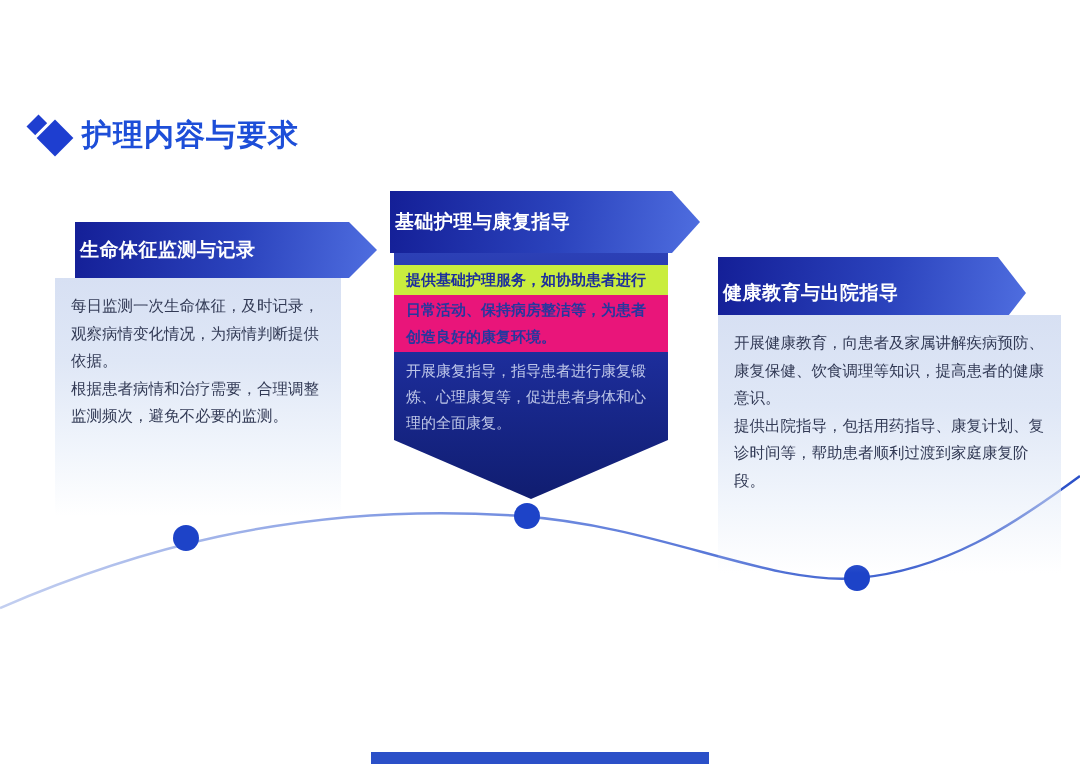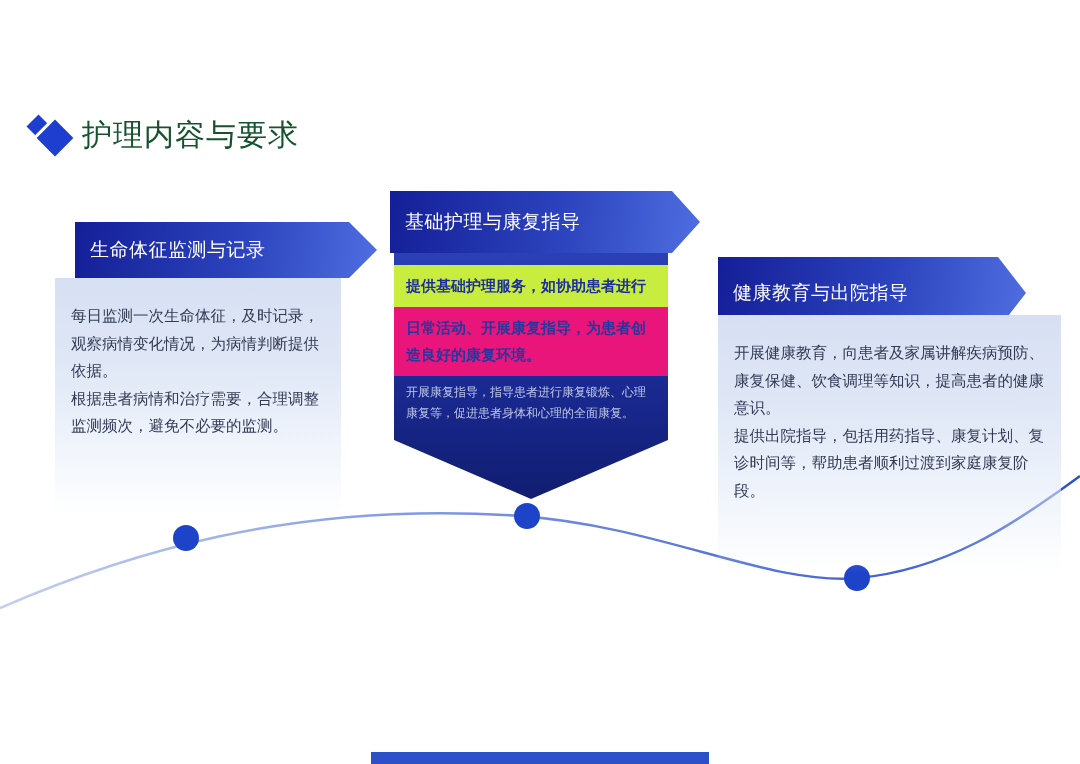--- a/index.html
+++ b/index.html
@@ -22,46 +22,46 @@
     display: flex;
     align-items: center;
     gap: 8px;
   }
   .logo { position: relative; width: 48px; height: 50px; display: inline-block; }
   .d { position: absolute; background: #1e3ed0; }
   .d.small { width: 17px; height: 17px; left: 4px; top: 8px;  transform: rotate(45deg); }
   .d.big   { width: 26px; height: 26px; left: 16px; top: 15px; transform: rotate(45deg); box-shadow: 0 0 0 3px #ffffff; }
   h1.page-title {
     font-size: 30px;
-    font-weight: 400;
+    font-weight: 700;
     letter-spacing: 1px;
-    color: #14532d;
+    color: #1d4ed8;
   }
 
   
   .banner {
     position: absolute;
     display: flex;
     align-items: center;
-    padding-left: 15px;
+    padding-left: 5px;
     color: #ffffff;
-    font-weight: normal;
+    font-weight: bold;
     font-size: 19px;
     letter-spacing: 0.5px;
     background: linear-gradient(97deg, #141f97 0%, #2b43bd 55%, #4f6ee0 100%);
     clip-path: polygon(0 0, calc(100% - 28px) 0, 100% 50%, calc(100% - 28px) 100%, 0 100%);
   }
   .banner1 { left: 55px;  top: 222px; width: 302px; height: 56px; margin-left: 20px; }
   .banner2 { left: 390px; top: 191px; width: 310px; height: 62px; }
   .banner3 { left: 718px; top: 257px; width: 308px; height: 72px; }
 
   
   .card-body-light {
     position: absolute;
-    padding: 24px 16px 0 16px;
+    padding: 14px 16px 0 16px;
     font-size: 15.5px;
     line-height: 1.78;
     color: #323a55;
     background: linear-gradient(180deg, #d7e0f3 0%, #dfe7f6 35%, rgba(229,237,249,0.55) 72%, rgba(255,255,255,0) 100%);
   }
   .body1 { left: 55px;  top: 278px; width: 286px; height: 238px; }
   .body3 { left: 718px; top: 315px; width: 343px; height: 258px; }
   .card-body-light p { white-space: pre-line; }
 
   
@@ -72,29 +72,29 @@
     width: 274px;
     height: 246px;
     padding-top: 12px;
     background: linear-gradient(180deg, #2c40b6 0%, #1c2c98 45%, #101d70 100%);
     clip-path: polygon(0 0, 100% 0, 100% 76%, 50% 100%, 0 76%);
   }
   .hl {
     display: block;
     font-size: 15px;
     line-height: 1.75;
-    padding: 8px 12px;
+    padding: 2px 12px;
     white-space: pre-line;
   }
   .hl.green { background: #c9ed3e; color: #1d2f9c; font-weight: bold; }
   .hl.pink  { background: #e9157a; color: #26379e; font-weight: bold; }
   .dark-text {
     display: block;
     padding: 6px 12px 0 12px;
-    font-size: 12px;
+    font-size: 15px;
     line-height: 1.75;
     color: rgba(233,239,255,0.78);
     white-space: pre-line;
   }
 
   
   .wave-svg {
     position: absolute;
     left: 0;
     top: 440px;
@@ -149,21 +149,21 @@
 根据患者病情和治疗需要，合理调整监测频次，避免不必要的监测。</p>
     </div>
   </section>
 
   <section>
     <div class="banner banner2">
       <span>基础护理与康复指导</span>
     </div>
     <div class="card-body-dark">
       <span class="hl green">提供基础护理服务，如协助患者进行</span>
-      <span class="hl pink">日常活动、开展康复指导，为患者创造良好的康复环境。</span>
+      <span class="hl pink">日常活动、保持病房整洁等，为患者创造良好的康复环境。</span>
       <span class="dark-text">开展康复指导，指导患者进行康复锻炼、心理康复等，促进患者身体和心理的全面康复。</span>
     </div>
   </section>
 
   <section>
     <div class="banner banner3">
       <span>健康教育与出院指导</span>
     </div>
     <div class="card-body-light body3">
       <p>开展健康教育，向患者及家属讲解疾病预防、康复保健、饮食调理等知识，提高患者的健康意识。

